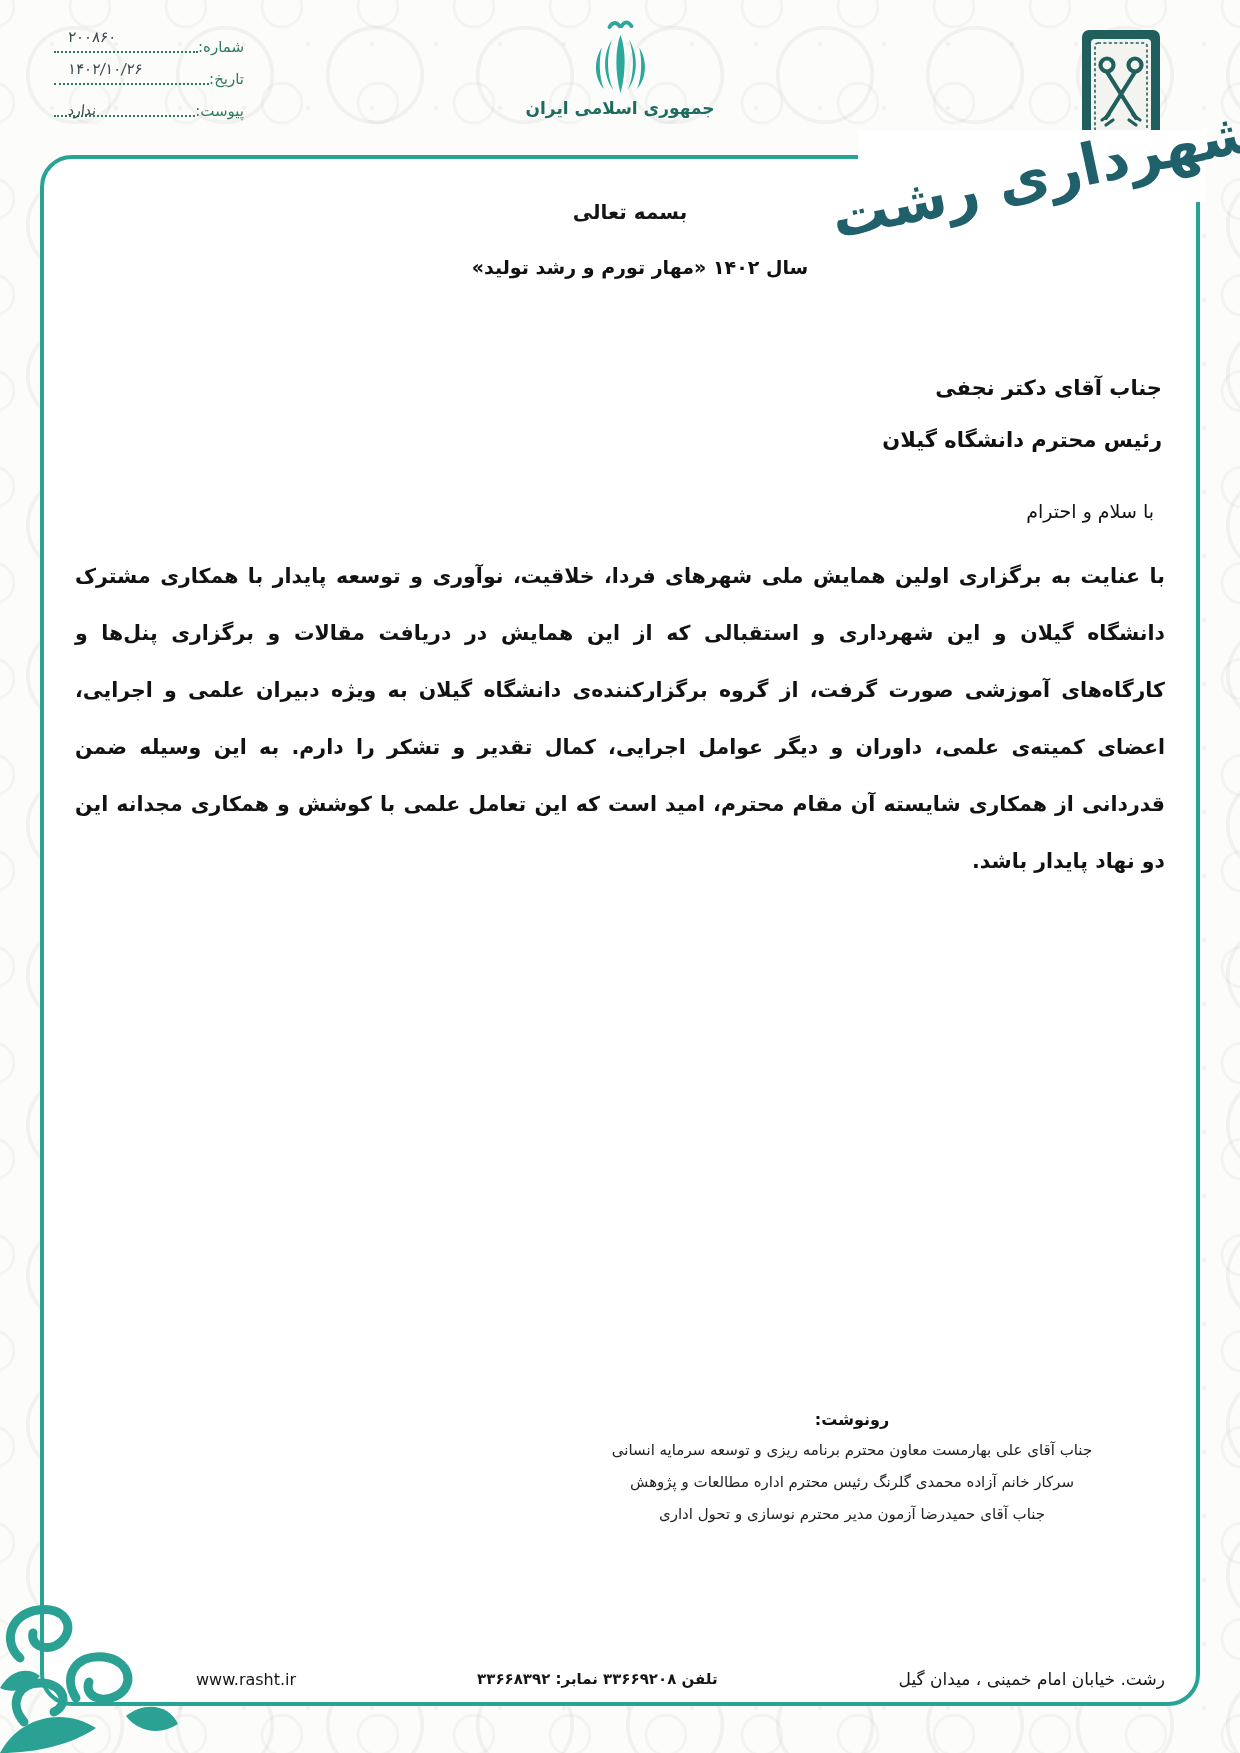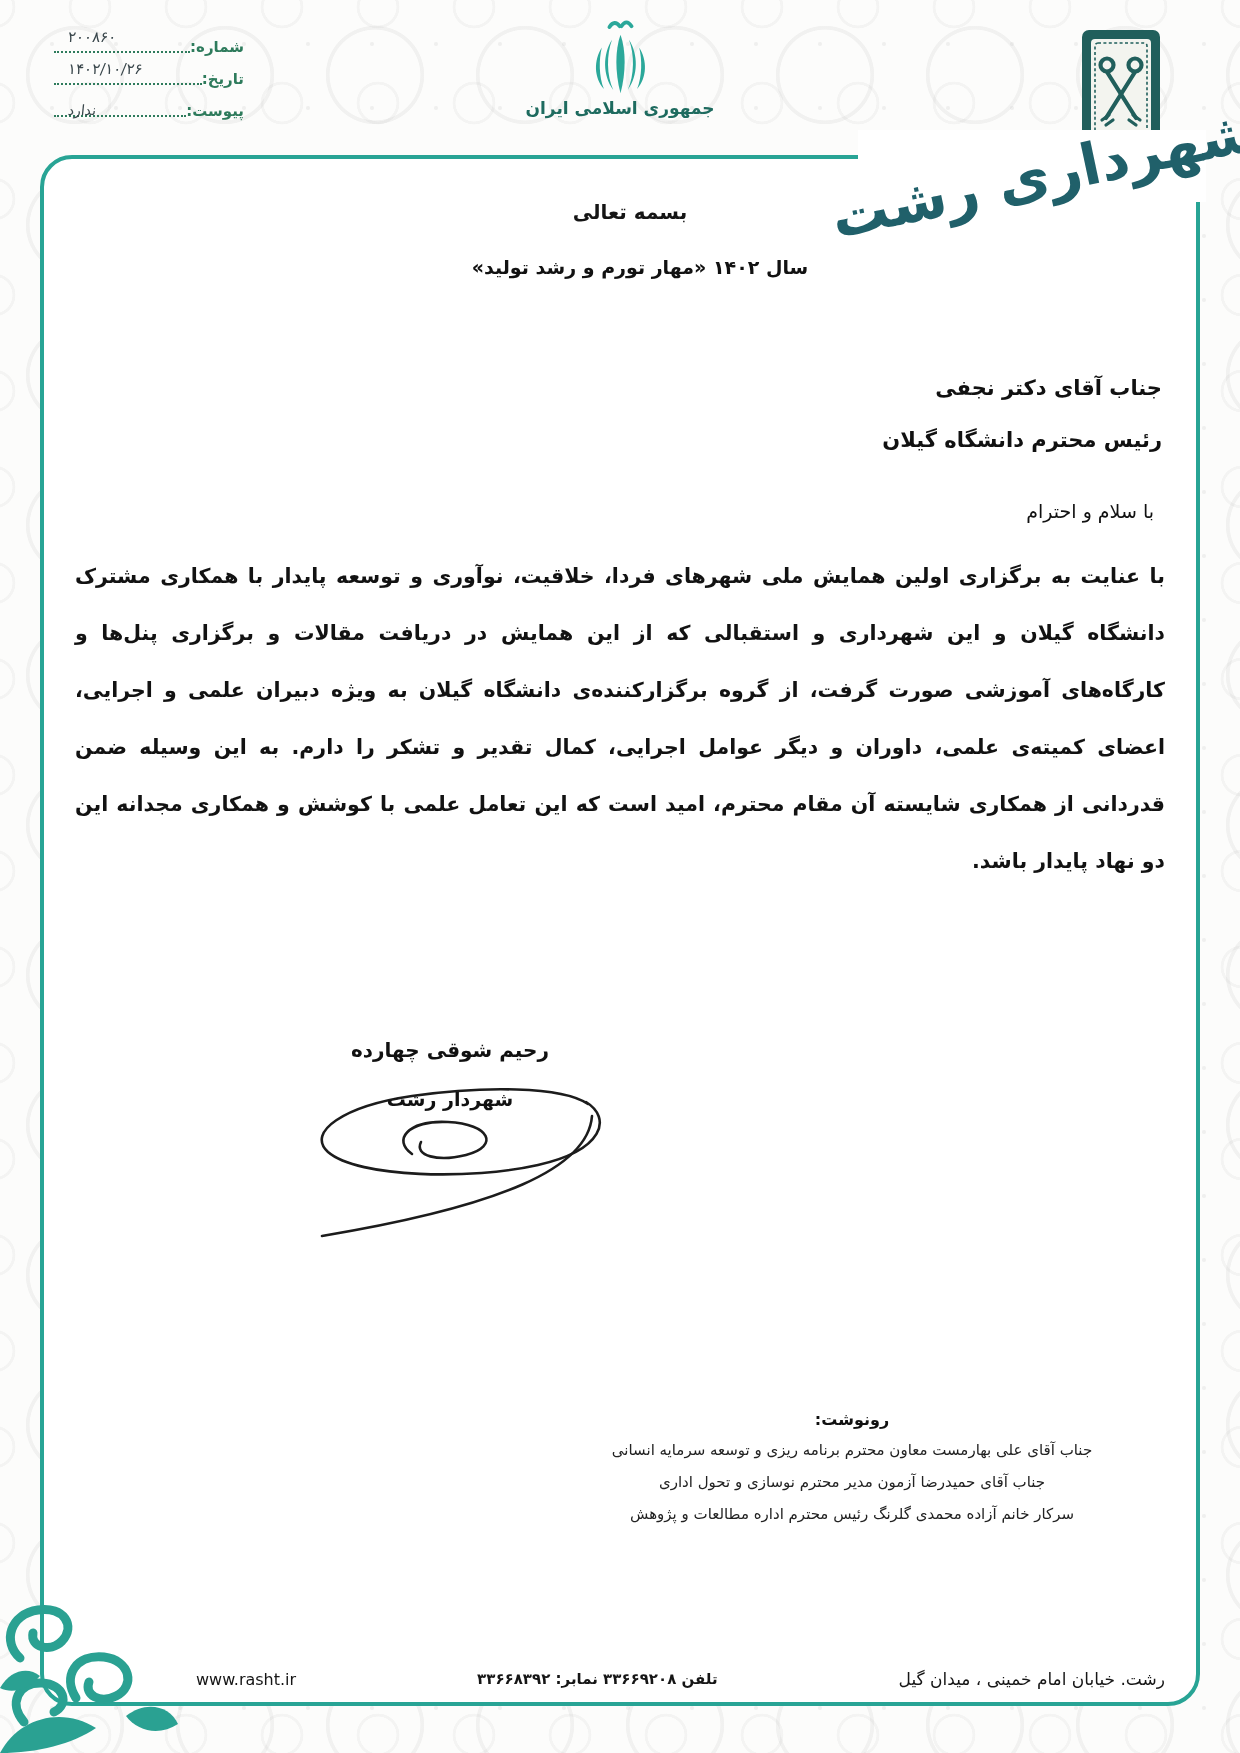--- a/index.html
+++ b/index.html
@@ -14,21 +14,21 @@
     background-size: 150px 150px, 96px 96px, 64px 64px;
     background-position: 0 0, 42px 55px, 20px 12px;
   }
   .sheet {
     position:absolute; left:40px; top:155px; width:1160px; height:1551px;
     background:#ffffff; border:4px solid #28a495; border-radius:32px;
   }
   
   .meta { position:absolute; left:52px; top:24px; width:192px; }
   .meta-row { position:relative; display:flex; direction:rtl; align-items:flex-end; height:32px; }
-  .meta-label { color:#2e7b5c; font-weight:bold; font-size:15px; white-space:nowrap; }
+  .meta-label { color:#2e7b5c; font-weight:normal; font-size:15px; white-space:nowrap; }
   .meta-dots { flex:1; border-bottom:2.5px dotted #2e7b5c; margin-bottom:3px; margin-left:2px; }
   .meta-value {
     position:absolute; left:16px; bottom:10px; font-size:15px; color:#39464b;
     transform:skewX(-6deg); white-space:nowrap; direction:rtl;
   }
   .meta-value.onLine { bottom:2px; font-size:14px; }
   
   .emblem-wrap { position:absolute; left:578px; top:16px; width:85px; height:85px; }
   .country { position:absolute; left:470px; top:98px; width:300px; text-align:center;
              font-size:17px; font-weight:bold; color:#1e6b5f; direction:rtl; }
@@ -148,37 +148,26 @@
 
   <div class="basmala">بسمه تعالی</div>
   <div class="slogan">سال ۱۴۰۲ «مهار تورم و رشد تولید»</div>
 
   <div class="recipient-name">جناب آقای دکتر نجفی</div>
   <div class="recipient-title">رئیس محترم دانشگاه گیلان</div>
   <div class="salutation">با سلام و احترام</div>
 
   <div class="body-text">با عنایت به برگزاری اولین همایش ملی شهرهای فردا، خلاقیت، نوآوری و توسعه پایدار با همکاری مشترک دانشگاه گیلان و این شهرداری و استقبالی که از این همایش در دریافت مقالات و برگزاری پنل‌ها و کارگاه‌های آموزشی صورت گرفت، از گروه برگزارکننده‌ی دانشگاه گیلان به ویژه دبیران علمی و اجرایی، اعضای کمیته‌ی علمی، داوران و دیگر عوامل اجرایی، کمال تقدیر و تشکر را دارم.  به این وسیله ضمن قدردانی از همکاری شایسته آن مقام محترم، امید است که این تعامل علمی با کوشش و همکاری مجدانه این دو نهاد پایدار باشد.</div>
 
-  <div class="sig">
-    <div class="sig-name">رحیم شوقی چهارده</div>
-    <div class="sig-title">شهردار رشت</div>
-    <svg class="sig-svg" viewBox="0 0 320 170" width="320" height="170">
-      <g fill="none" stroke="#1c1c1c" stroke-width="2.6" stroke-linecap="round">
-        <path d="M296,30 C322,46 314,78 248,93 C182,108 68,106 38,80 C16,60 54,34 122,24 C192,14 272,14 298,32"></path>
-        <path d="M122,82 C102,68 118,48 158,50 C200,52 210,74 176,83 C148,90 124,84 131,70"></path>
-        <path d="M302,44 C298,96 212,134 32,164"></path>
-      </g>
-    </svg>
-  </div>
 
   <div class="cc">
     <div class="cc-label">رونوشت:</div>
     <div class="cc-item">جناب آقای علی بهارمست معاون محترم برنامه ریزی و توسعه سرمایه انسانی</div>
+    <div class="cc-item">سرکار خانم آزاده محمدی گلرنگ رئیس محترم اداره مطالعات و پژوهش</div>
     <div class="cc-item">جناب آقای حمیدرضا آزمون مدیر محترم نوسازی و تحول اداری</div>
-    <div class="cc-item">سرکار خانم آزاده محمدی گلرنگ رئیس محترم اداره مطالعات و پژوهش</div>
   </div>
 
   <div class="footer">
     <div class="footer-address">رشت. خیابان امام خمینی ، میدان گیل</div>
     <div class="footer-phone">تلفن ۳۳۶۶۹۲۰۸   نمابر: ۳۳۶۶۸۳۹۲</div>
     <div class="footer-site">www.rasht.ir</div>
   </div>
 
   <svg class="corner-ornament" viewBox="0 0 200 157" width="200" height="157">
     <g fill="none" stroke="#2aa192" stroke-width="9" stroke-linecap="round">

